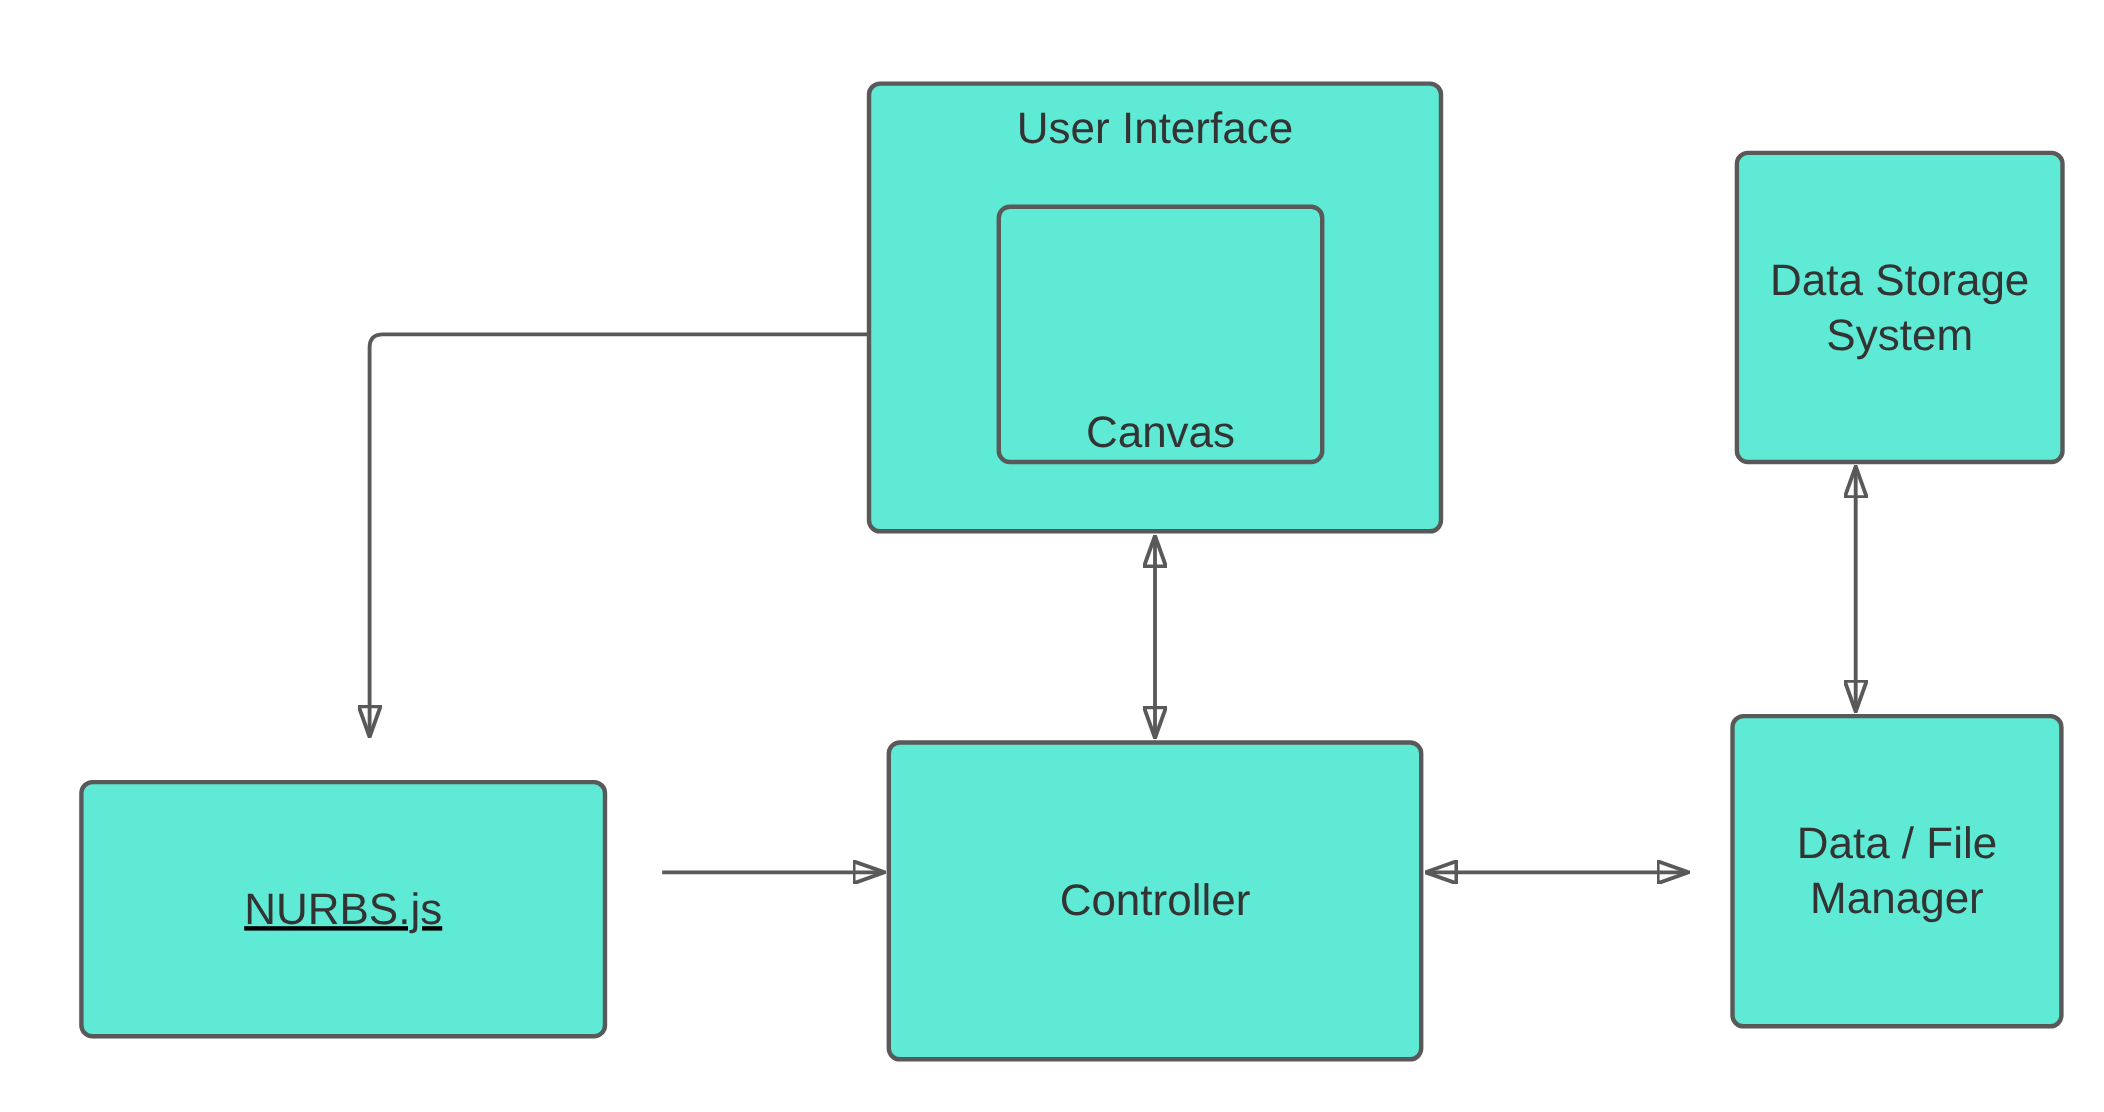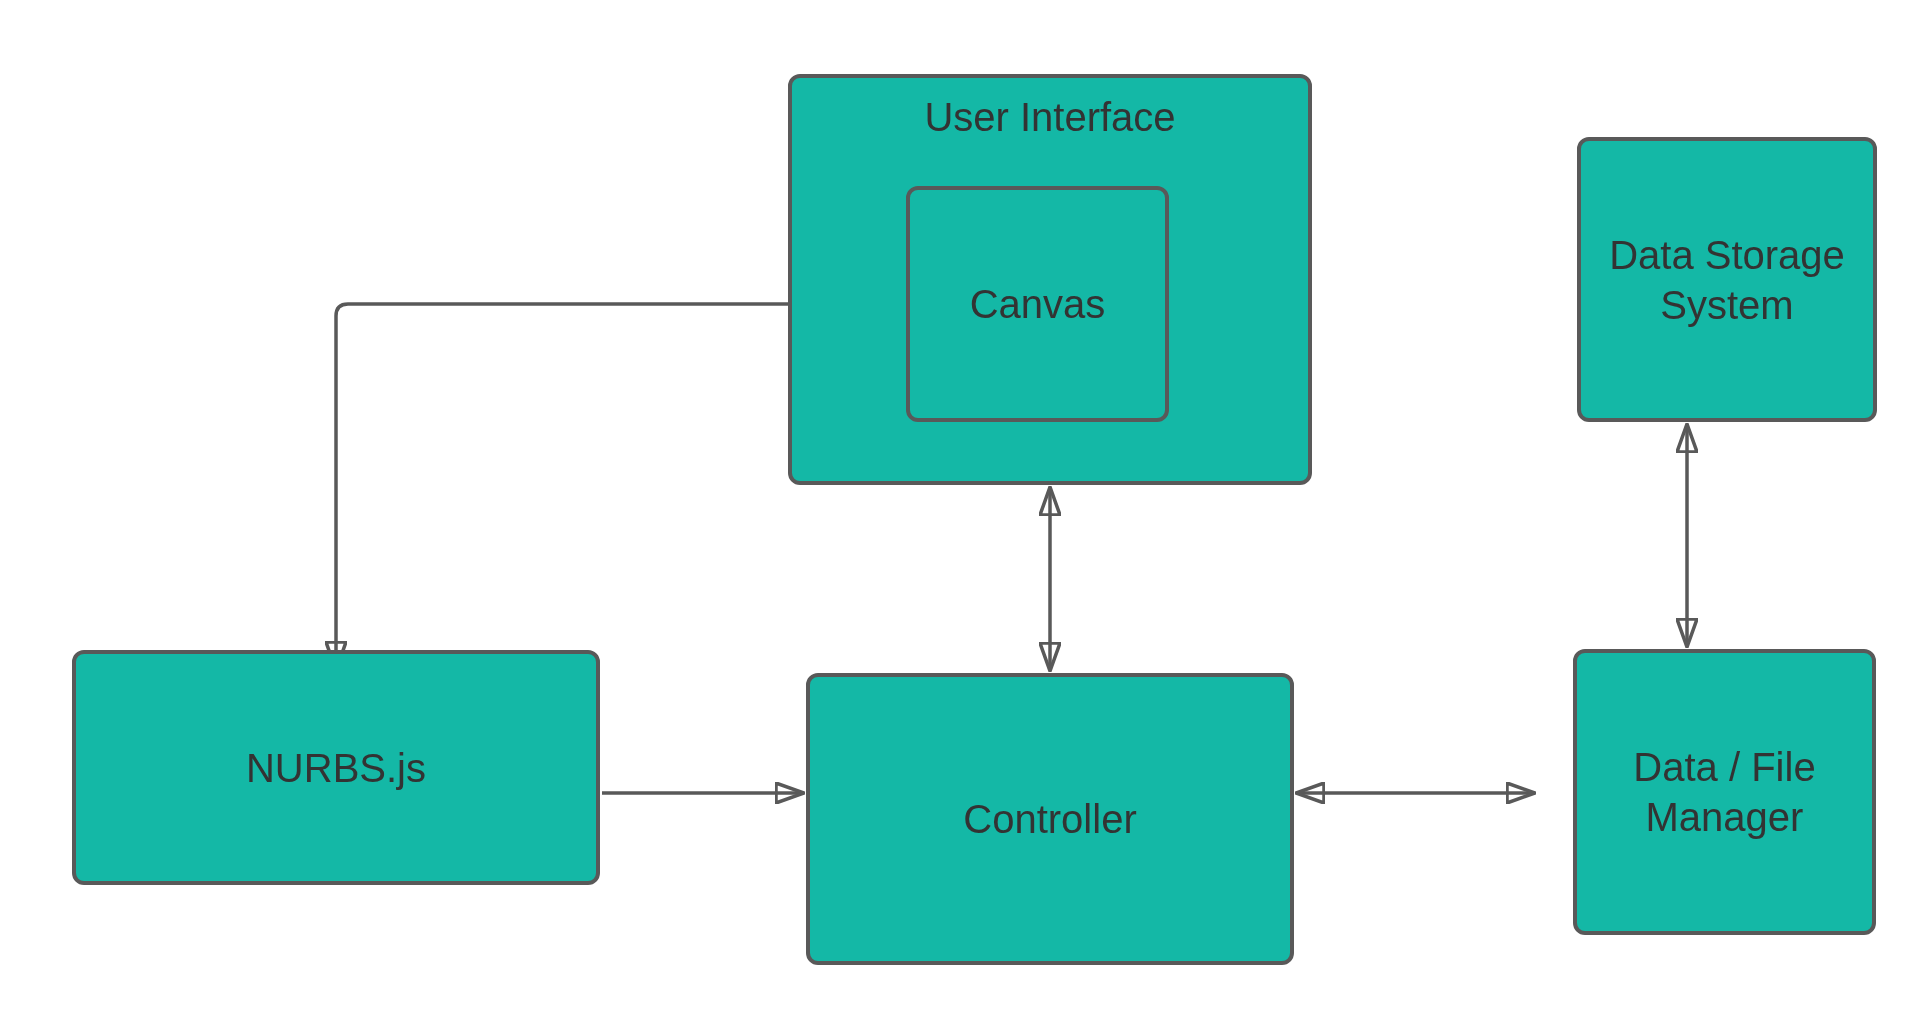--- a/index.html
+++ b/index.html
@@ -11,40 +11,40 @@
     position: relative;
     width: 1913px;
     height: 1011px;
     background: #ffffff;
     font-family: "Liberation Sans", sans-serif;
     overflow: hidden;
   }
   .box {
     position: absolute;
     box-sizing: border-box;
-    background: #14b8a6;
+    background: #5eead4;
     border: 4px solid #595959;
     border-radius: 12px;
     display: flex;
     align-items: center;
     justify-content: center;
   }
   .box .label {
     font-size: 40px;
     line-height: 1.25;
     color: #333333;
     text-align: center;
     white-space: pre-line;
   }
   
   #box-user-interface   { left: 788px;  top: 74px;  width: 524px; height: 411px;
                           align-items: flex-start; padding-top: 14px; }
-  #box-canvas           { left: 906px;  top: 186px; width: 263px; height: 236px; }
+  #box-canvas           { left: 906px;  top: 186px; width: 298px; height: 236px; align-items: flex-end; }
   #box-data-storage     { left: 1577px; top: 137px; width: 300px; height: 285px; }
-  #box-nurbs            { left: 72px;   top: 650px; width: 528px; height: 235px; }
+  #box-nurbs            { left: 72px;   top: 709px; width: 480px; height: 235px; text-decoration: underline; }
   #box-controller       { left: 806px;  top: 673px; width: 488px; height: 292px; }
   #box-data-file-manager{ left: 1537px; top: 649px; width: 303px; height: 286px; margin-left: 36px; }
 
   #connector-layer {
     position: absolute;
     left: 0; top: 0;
     width: 1913px;
     height: 1011px;
     pointer-events: none;
   }

